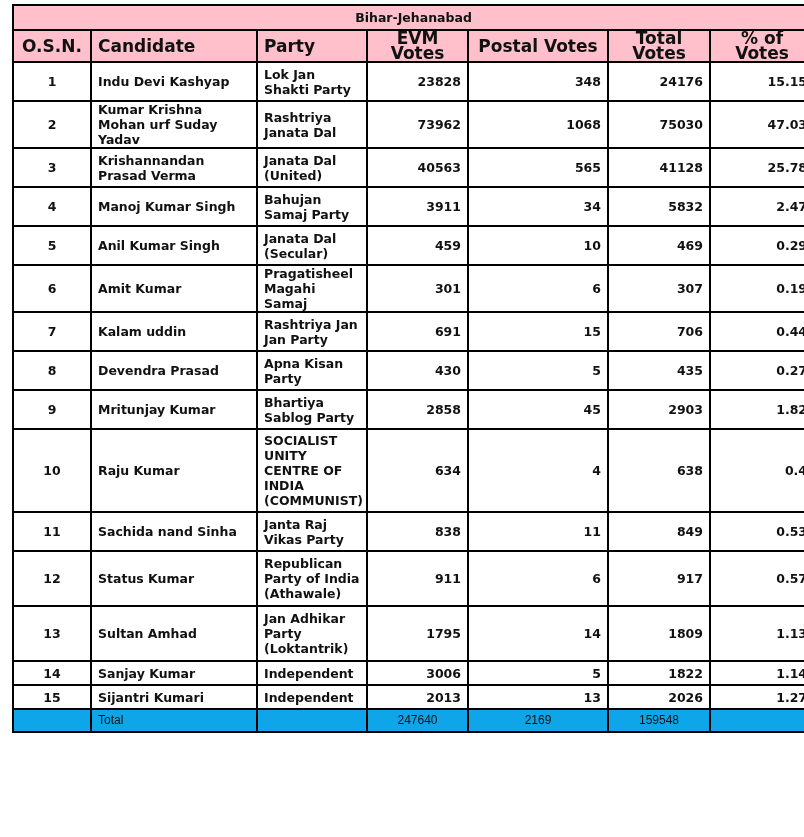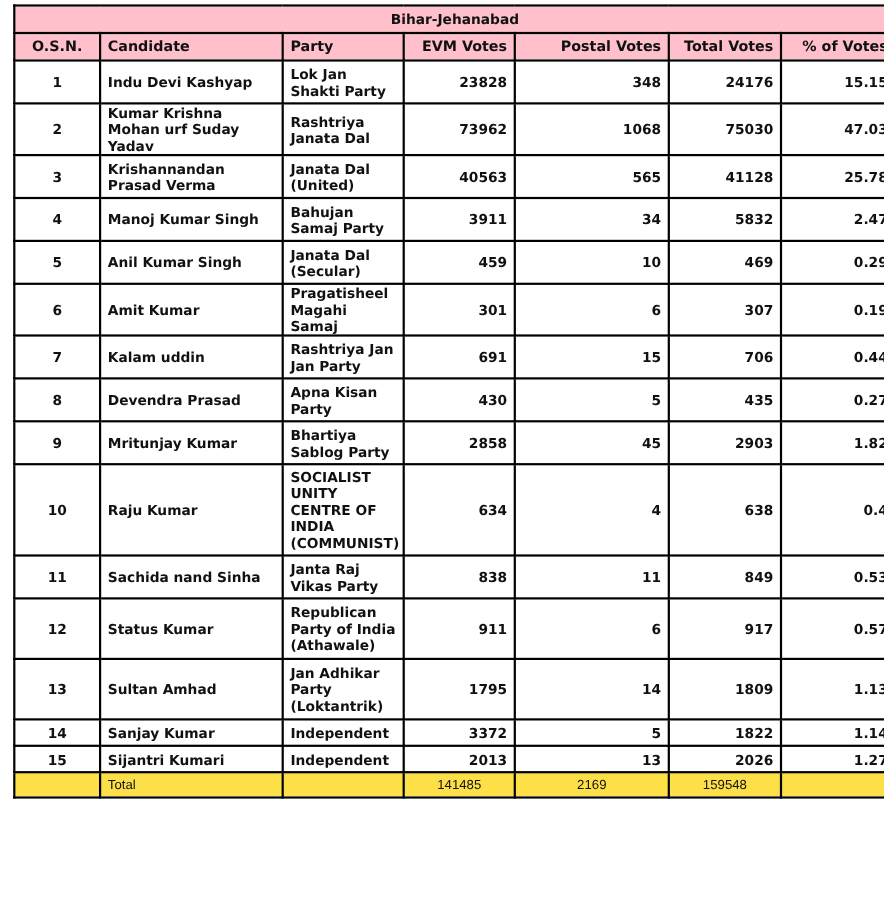--- a/index.html
+++ b/index.html
@@ -15,34 +15,34 @@
     color: #111;
   }
   table.results td, table.results th {
     border: 2.5px solid #000;
     padding: 0 6px;
     line-height: 15px;
     vertical-align: middle;
     overflow: hidden;
   }
   tr.banner td { background: #ffc0cb; text-align: center; height: 23px; font-size: 12.5px; }
-  tr.head th { background: #ffc0cb; height: 23px; font-size: 13px; }
+  tr.head th { background: #ffc0cb; height: 23px; font-size: 17px; }
   tr.head th.c { text-align: center; }
   tr.head th.l { text-align: left; margin-left: 24px; }
-  tr.head th.r { text-align: right; }
+  tr.head th.r { }
   tr.row td { background: #ffffff; }
   td.c { text-align: center; }
   td.l { text-align: left; }
   td.r { text-align: right; }
   tr.h2 td { height: 37px; }
   tr.h5 td { height: 81px; }
   tr.h3 td { height: 53px; border-radius: 14px; }
   tr.h1 td { height: 22px; }
   tr.total td {
-    background: #fde047; height: 21px;
+    background: #0ea5e9; height: 21px;
     font-family: "Liberation Sans", sans-serif;
     font-weight: normal; font-size: 12px;
   }
   tr.total td.c { text-align: center; }
 </style>
 </head>
 <body>
 
 <table class="results">
   <colgroup>
@@ -182,38 +182,38 @@
       <td class="l">Jan Adhikar Party (Loktantrik)</td>
       <td class="r">1795</td>
       <td class="r">14</td>
       <td class="r">1809</td>
       <td class="r">1.13</td>
     </tr>
     <tr class="row h1">
       <td class="c">14</td>
       <td class="l">Sanjay Kumar</td>
       <td class="l">Independent</td>
-      <td class="r">3372</td>
+      <td class="r">3006</td>
       <td class="r">5</td>
       <td class="r">1822</td>
       <td class="r">1.14</td>
     </tr>
     <tr class="row h1">
       <td class="c">15</td>
       <td class="l">Sijantri Kumari</td>
       <td class="l">Independent</td>
       <td class="r">2013</td>
       <td class="r">13</td>
       <td class="r">2026</td>
       <td class="r">1.27</td>
     </tr>
 
     <tr class="total">
       <td></td>
       <td class="l">Total</td>
       <td></td>
-      <td class="c">141485</td>
+      <td class="c">247640</td>
       <td class="c">2169</td>
       <td class="c">159548</td>
       <td></td>
     </tr>
   </tbody>
 </table>
 
 </body></html>

